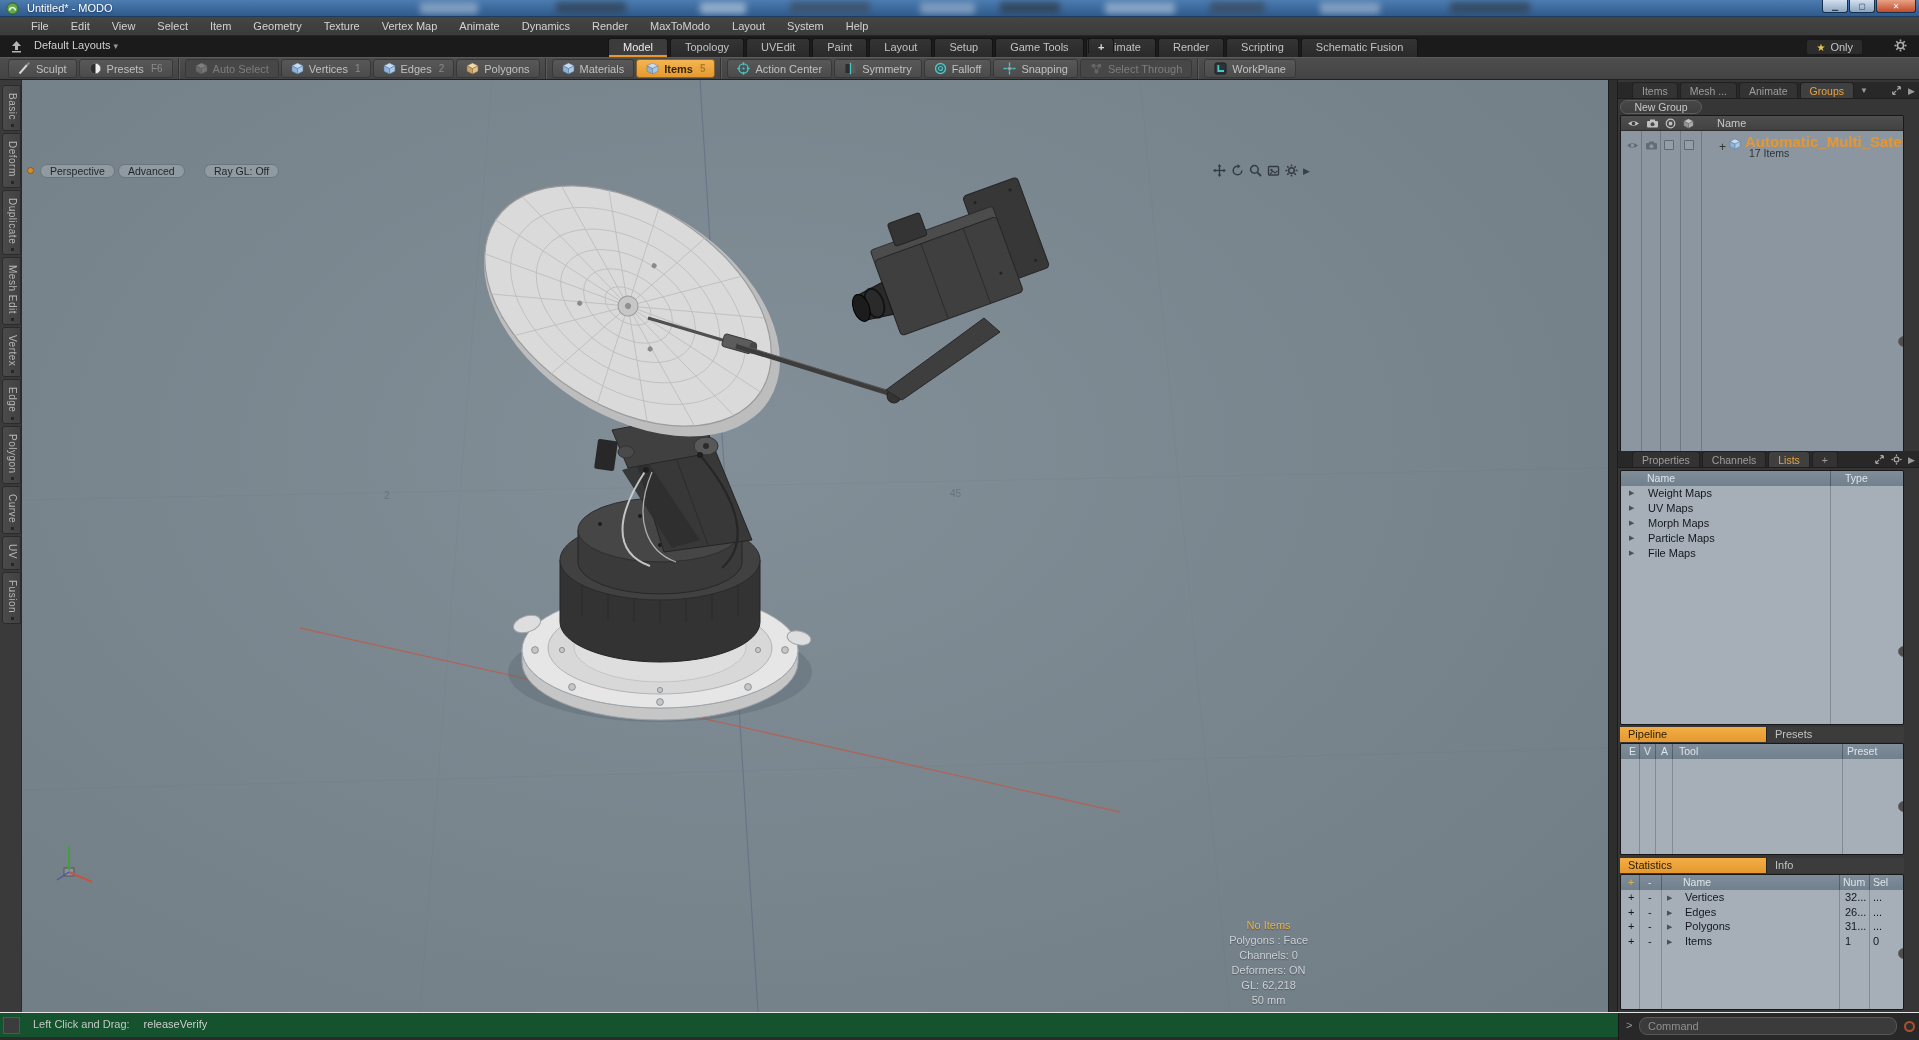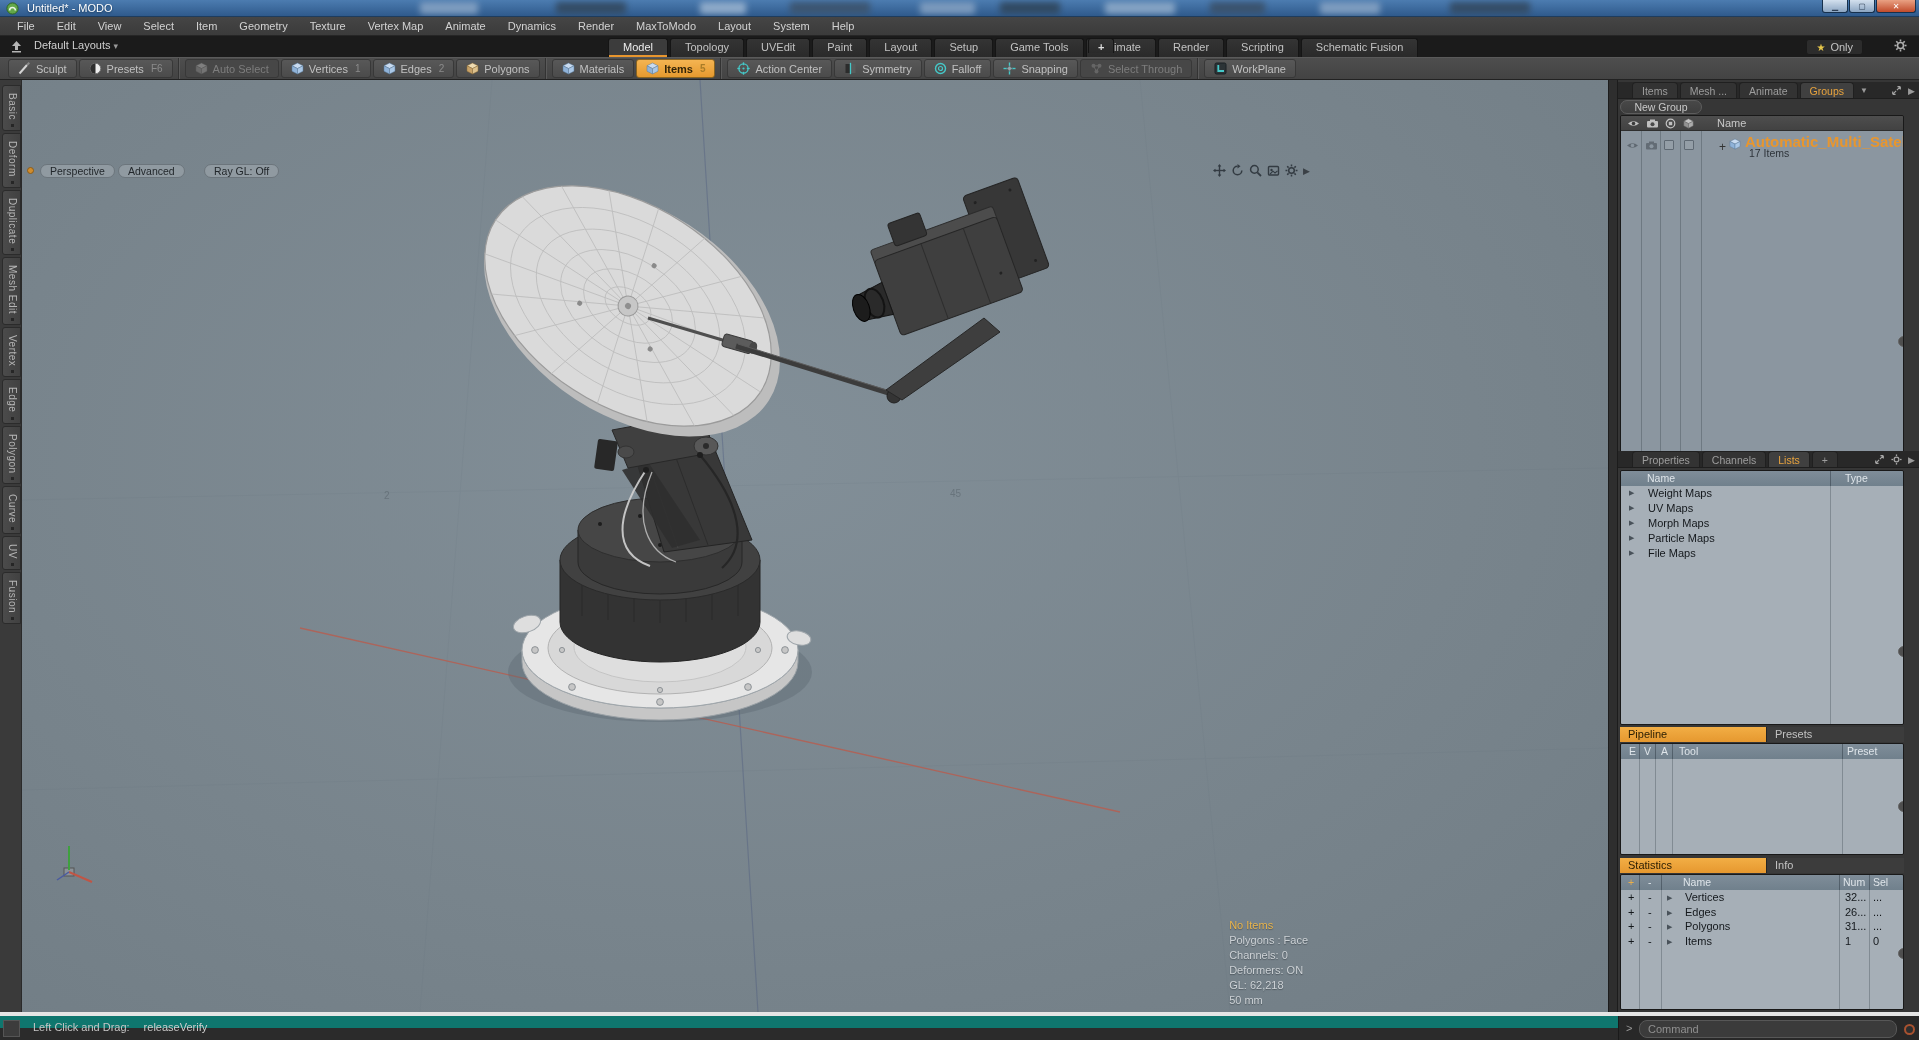--- a/index.html
+++ b/index.html
@@ -11,21 +11,21 @@
   .titlebar{position:absolute;left:0;top:0;width:1919px;height:17px;background:linear-gradient(#4c7cb0,#2f5a8c);overflow:hidden;border-bottom:1px solid #1d3c5e}
   .titlebar .glass{position:absolute;top:2px;height:12px;filter:blur(3px);opacity:.85;border-radius:2px}
   .title-text{position:absolute;left:27px;top:2px;color:#fff;font-size:11px;text-shadow:0 1px 2px #1a3a5c}
   .app-logo{position:absolute;left:6px;top:2px}
   .win-controls{position:absolute;right:3px;top:0;display:flex;gap:1px}
   .win-btn{height:13px;border:1px solid #16304c;border-top:none;border-radius:0 0 3px 3px;display:flex;align-items:center;justify-content:center;font-size:8px;color:#2c3e54;background:linear-gradient(#d3e0ee,#8ba5c2)}
   .win-btn.close{background:linear-gradient(#e9a183,#c14b2b);color:#fff;width:40px}
   .win-btn.min,.win-btn.max{width:26px}
 
   
-  .menubar{position:absolute;left:0;top:17px;width:1919px;height:19px;background:linear-gradient(#454545,#3b3b3b);border-bottom:1px solid #262626;display:flex;align-items:center;padding-left:6px}
+  .menubar{position:absolute;left:0;top:17px;width:1919px;height:19px;background:linear-gradient(#454545,#3b3b3b);border-bottom:1px solid #262626;display:flex;align-items:center;padding-left:20px}
   .menu-item{padding:0 11px;color:#d2d2d2;line-height:19px;cursor:default}
 
   
   .layoutbar{position:absolute;left:0;top:36px;width:1919px;height:21px;background:#1b1b1b}
   .layouts-btn{position:absolute;left:34px;top:3px;color:#cfcfcf;font-size:11px}
   .layouts-caret{color:#9a9a9a;font-size:9px}
   .up-icon{position:absolute;left:10px;top:4px}
   .layout-tabs{position:absolute;left:608px;top:2px;display:flex;gap:2px;height:19px}
   .ltab{background:linear-gradient(#343434,#2a2a2a);border:1px solid #151515;border-bottom:none;border-radius:3px 3px 0 0;color:#c2c2c2;padding:2px 14px 0 14px;font-size:11px}
   .ltab.active{background:#3c3c3c;color:#ececec;box-shadow:inset 0 -2px 0 #e8962e}
@@ -48,21 +48,21 @@
   
   .left-strip{position:absolute;left:0;top:80px;width:22px;height:932px;background:#3a3a3a;border-right:1px solid #2a2a2a;display:flex;flex-direction:column;align-items:stretch;padding-top:5px;gap:2px}
   .vtab{writing-mode:vertical-rl;font-size:10px;color:#b6b6b6;background:linear-gradient(90deg,#4b4b4b,#414141);border:1px solid #2b2b2b;border-radius:3px 0 0 3px;padding:7px 2px 10px 2px;margin-left:2px;position:relative;letter-spacing:.5px}
   .vtab::after{content:"";position:absolute;bottom:3px;left:8px;width:3px;height:3px;background:#262626}
 
   .viewport{position:absolute;left:22px;top:80px;width:1586px;height:932px;background:radial-gradient(ellipse at 45% 40%,#828f98 0%,#78848c 60%,#717d85 100%);overflow:hidden}
   .vp-svg{position:absolute;left:0;top:0}
   .vp-pill{position:absolute;top:84px;height:14px;background:#909aa1;border:1px solid #6c757c;border-radius:8px;color:#22272b;font-size:10.5px;line-height:12px;padding:0 9px}
   .vp-dot{position:absolute;left:5px;top:87px;width:7px;height:7px;border-radius:50%;background:#d08c2d;border:1px solid #8a5c1a}
   .vp-icons{position:absolute;right:298px;top:84px;display:flex;gap:5px;align-items:center}
-  .vp-info{position:absolute;right:300px;top:838px;text-align:left;color:#ccd1d5;font-size:11px;line-height:15px;text-shadow:0 1px 1px rgba(40,48,54,.5)}
+  .vp-info{position:absolute;right:300px;top:838px;text-align:center;color:#ccd1d5;font-size:11px;line-height:15px;text-shadow:0 1px 1px rgba(40,48,54,.5)}
   .vp-info .accent{color:#e9b44c}
   .grid-label{position:absolute;color:#566169;opacity:.55;font-size:10px}
 
   .vdivider{position:absolute;left:1608px;top:80px;width:10px;height:932px;background:#2e2e2e;border-left:1px solid #1c1c1c;border-right:1px solid #1c1c1c}
 
   
   .right-panel{position:absolute;left:1618px;top:80px;width:301px;height:932px;background:#363636}
   .rp-tabrow{position:absolute;left:0;width:301px;height:17px;background:#282828;border-bottom:1px solid #1e1e1e;display:flex;align-items:flex-end}
   .rp-tabs{display:flex;gap:2px;padding-left:14px;align-items:flex-end}
   .rtab{background:#333;border:1px solid #202020;border-bottom:none;border-radius:4px 4px 0 0;color:#9d9d9d;font-size:10.5px;padding:2px 9px 1px 9px;white-space:nowrap}
@@ -87,21 +87,21 @@
   .lists-row .lbl{position:absolute;left:27px;top:1px;color:#14181c;font-size:11px}
   .sec-tabs{position:absolute;left:2px;width:284px;height:15px;background:#2b2b2b;display:flex}
   .sec-active{width:146px;background:linear-gradient(#f2ae45,#e6982f);color:#2e2105;padding:1px 0 0 8px;font-size:11px}
   .sec-inactive{flex:1;background:#3c3c3c;color:#c2c2c2;padding:1px 0 0 8px;font-size:11px;border-left:1px solid #242424}
   .hcell{position:absolute;top:1px;font-size:10.5px;color:#dfe5ea}
   .stats-row{position:relative;height:14.5px}
   .stats-row span{position:absolute;top:1px;color:#14181c;font-size:11px}
   .grip{position:absolute;left:279px;width:11px;height:11px;border-radius:50%;background:#4e4e4e;border:1px solid #646464}
 
   
-  .statusbar{position:absolute;left:0;top:1012px;width:1919px;height:16px;background:#0f766e;border-top:4px solid #e5e5e5}
+  .statusbar{position:absolute;left:0;top:1012px;width:1919px;height:25px;background:#14532d;border-top:1px solid #e5e5e5}
   .sb-square{position:absolute;left:3px;top:4px;width:17px;height:17px;background:#3c3c3c;border:1px solid #555}
   .sb-text{position:absolute;left:33px;top:5px;color:#c6c6c6}
   .sb-text .val{margin-left:14px;color:#cdcdcd}
   .command-zone{position:absolute;left:1618px;top:0;width:301px;height:28px;background:#282828;border-left:1px solid #1a1a1a}
   .cmd-prompt{position:absolute;left:7px;top:6px;color:#9a9a9a;font-size:11px}
   .cmd-input{position:absolute;left:20px;top:4px;width:258px;height:18px;background:#3b3b3b;border:1px solid #575757;border-radius:8px;color:#a8a8a8;font-size:11px;padding:0 8px;font-family:"Liberation Sans",sans-serif}
   .cmd-input::placeholder{color:#8f8f8f}
   .cmd-ring{position:absolute;right:4px;top:8px;width:11px;height:11px;border-radius:50%;border:2px solid #a85230;background:#2e2e2e}
 
   

